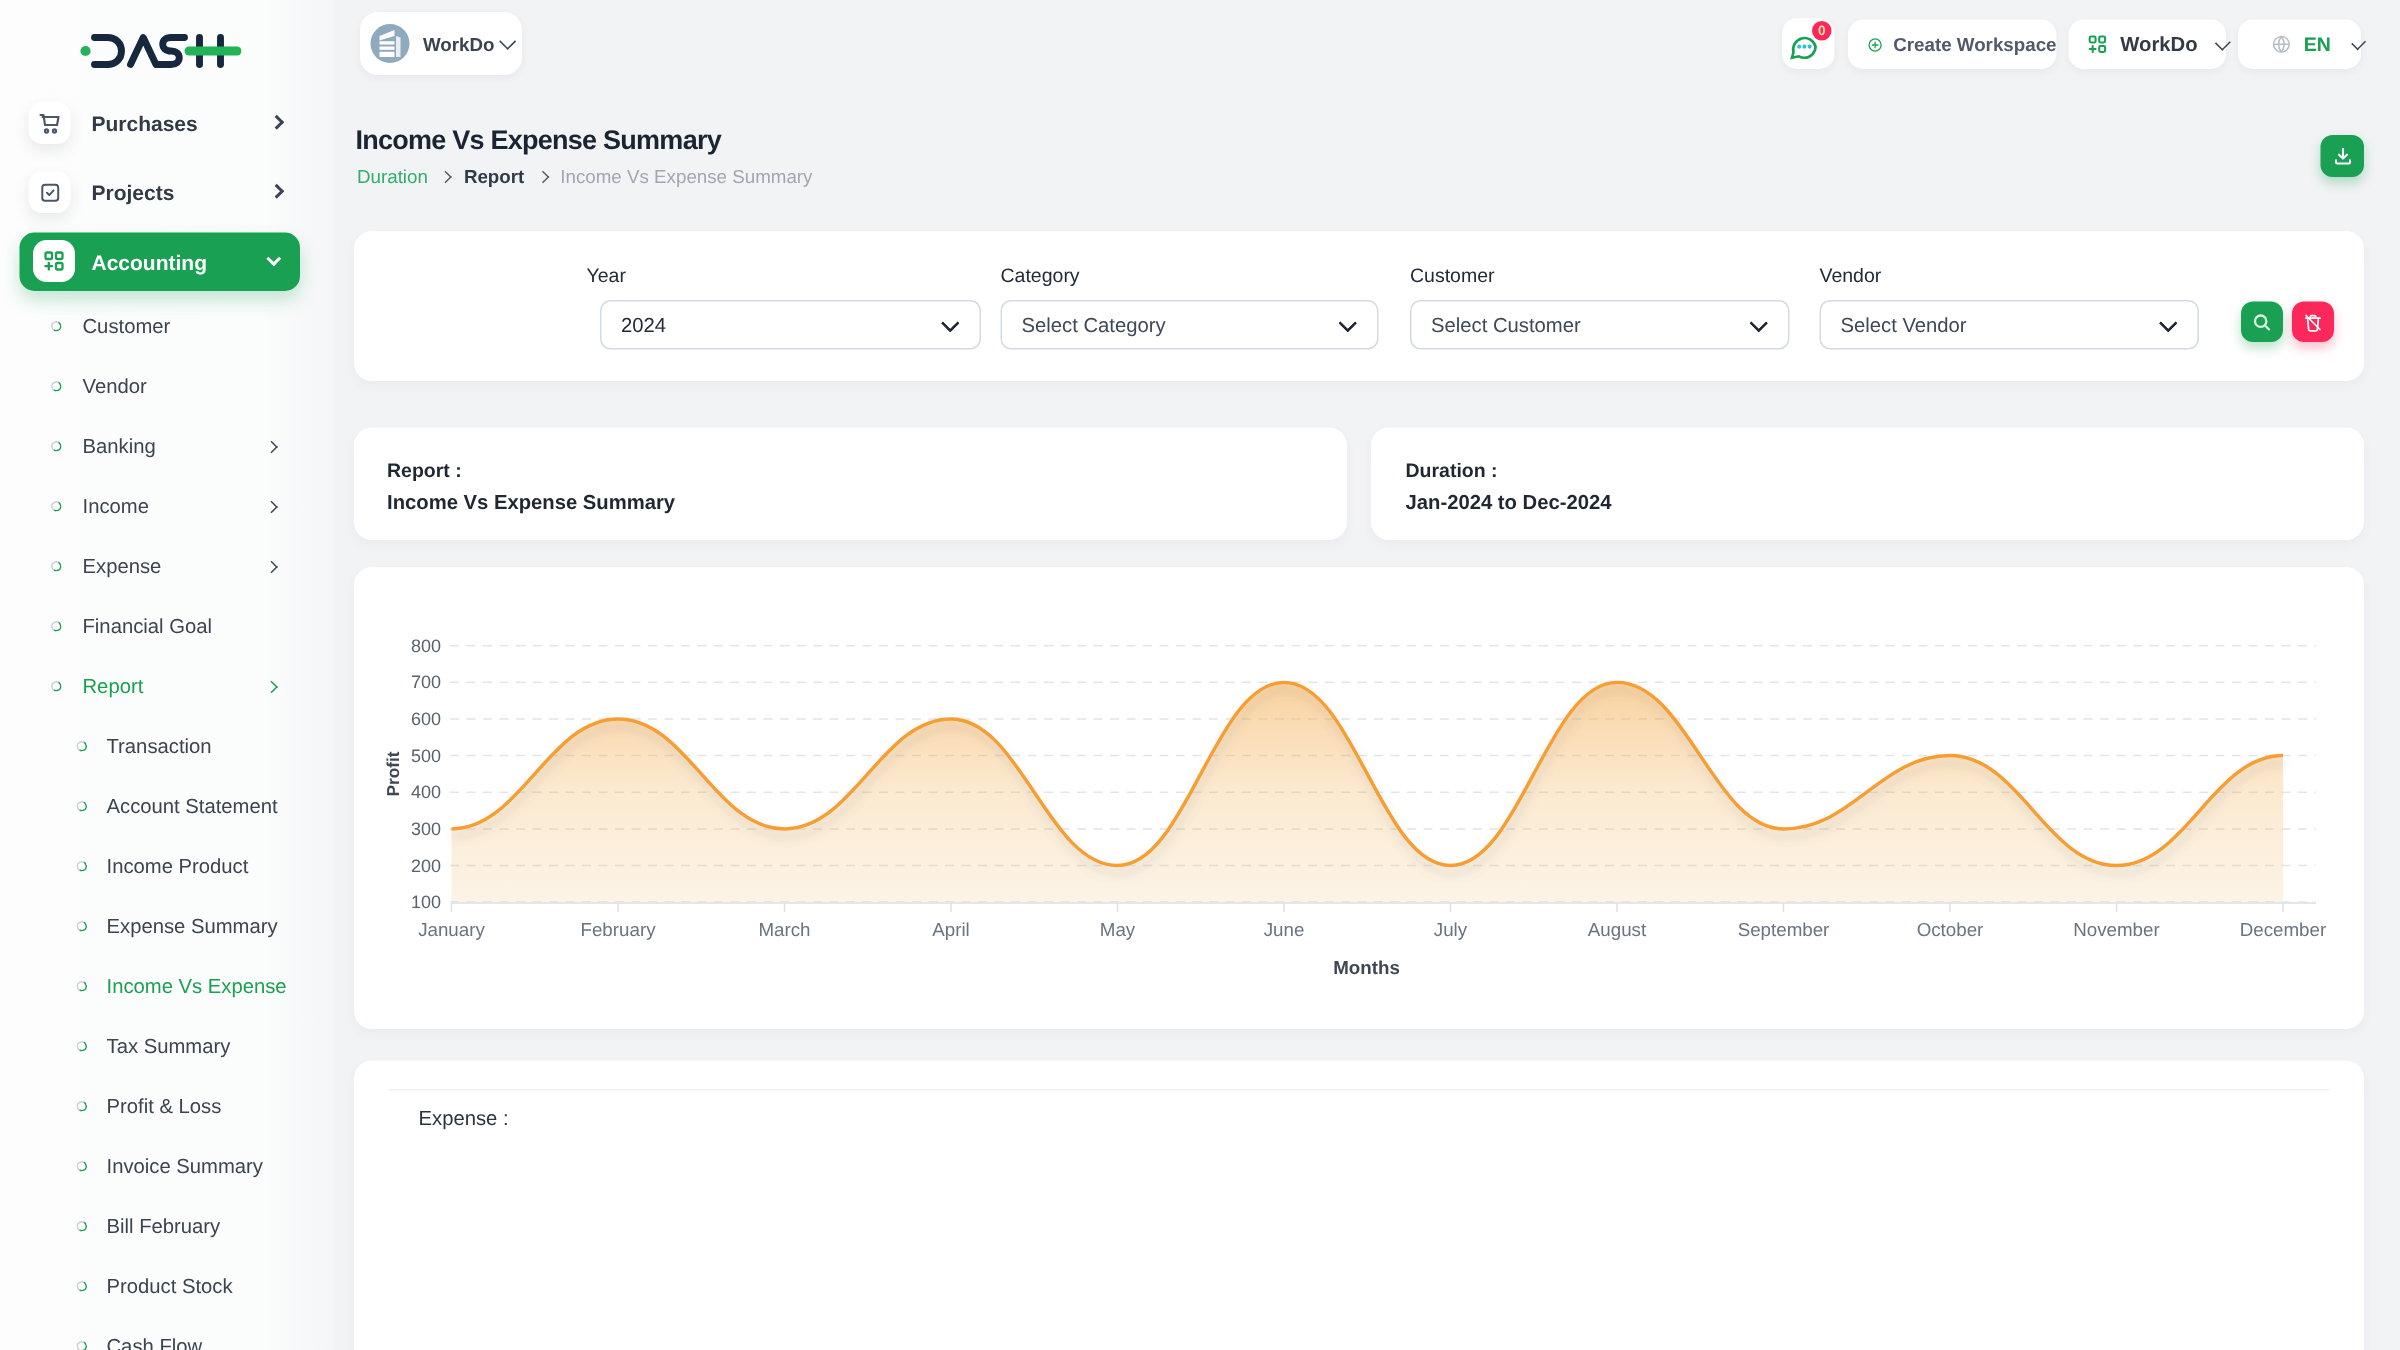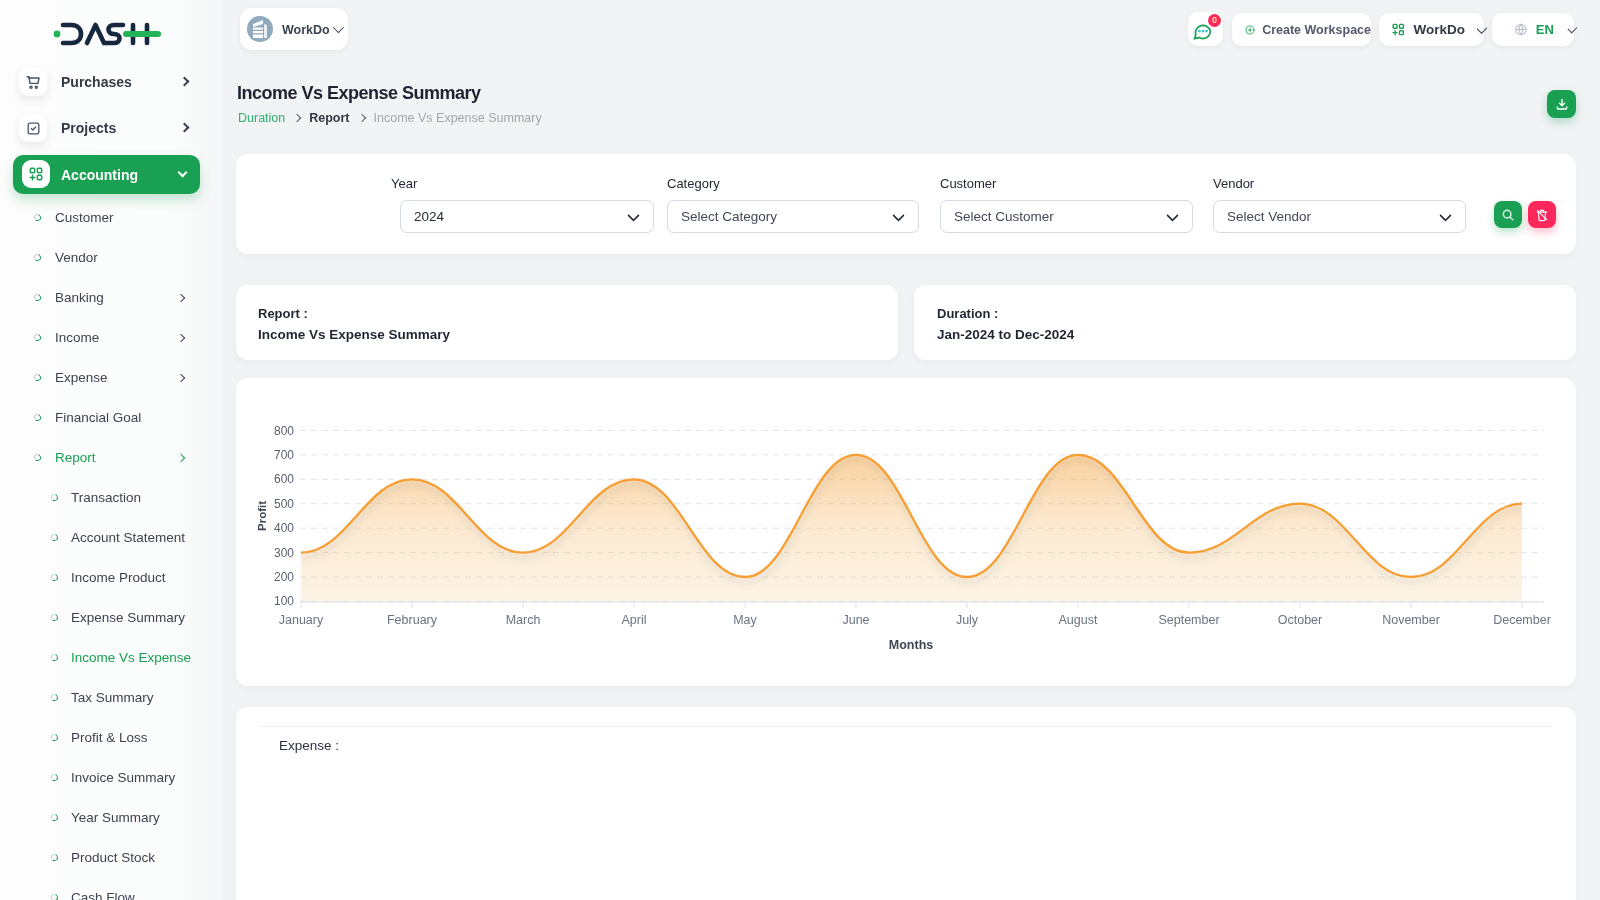--- a/index.html
+++ b/index.html
@@ -182,21 +182,21 @@
   <div class="smi" style="top:738px">
       <div class="dot" style="left:51px"></div>
       <div class="lbl" style="left:71px">Profit &amp; Loss</div>
     </div>
   <div class="smi" style="top:778px">
       <div class="dot" style="left:51px"></div>
       <div class="lbl" style="left:71px">Invoice Summary</div>
     </div>
   <div class="smi" style="top:818px">
       <div class="dot" style="left:51px"></div>
-      <div class="lbl" style="left:71px">Year Summary</div>
+      <div class="lbl" style="left:71px">Bill February</div>
     </div>
   <div class="smi" style="top:858px">
       <div class="dot" style="left:51px"></div>
       <div class="lbl" style="left:71px">Product Stock</div>
     </div>
   <div class="smi" style="top:898px">
       <div class="dot" style="left:51px"></div>
       <div class="lbl" style="left:71px">Cash Flow</div>
     </div>
 </div>

